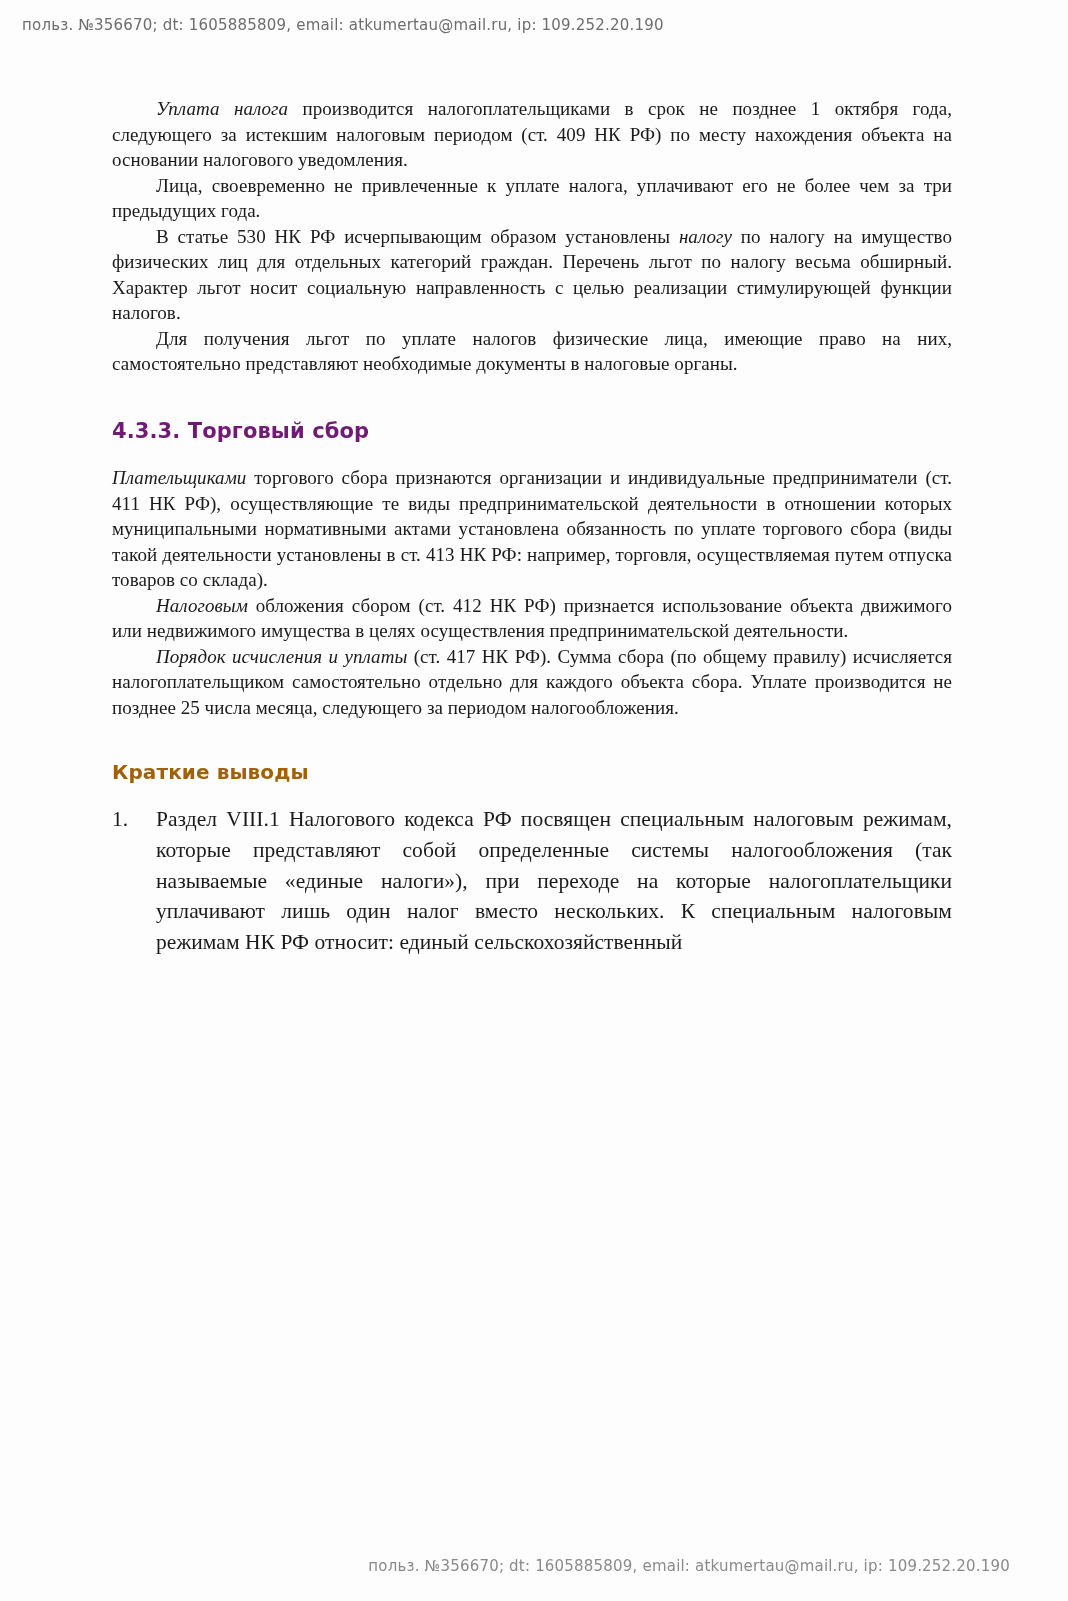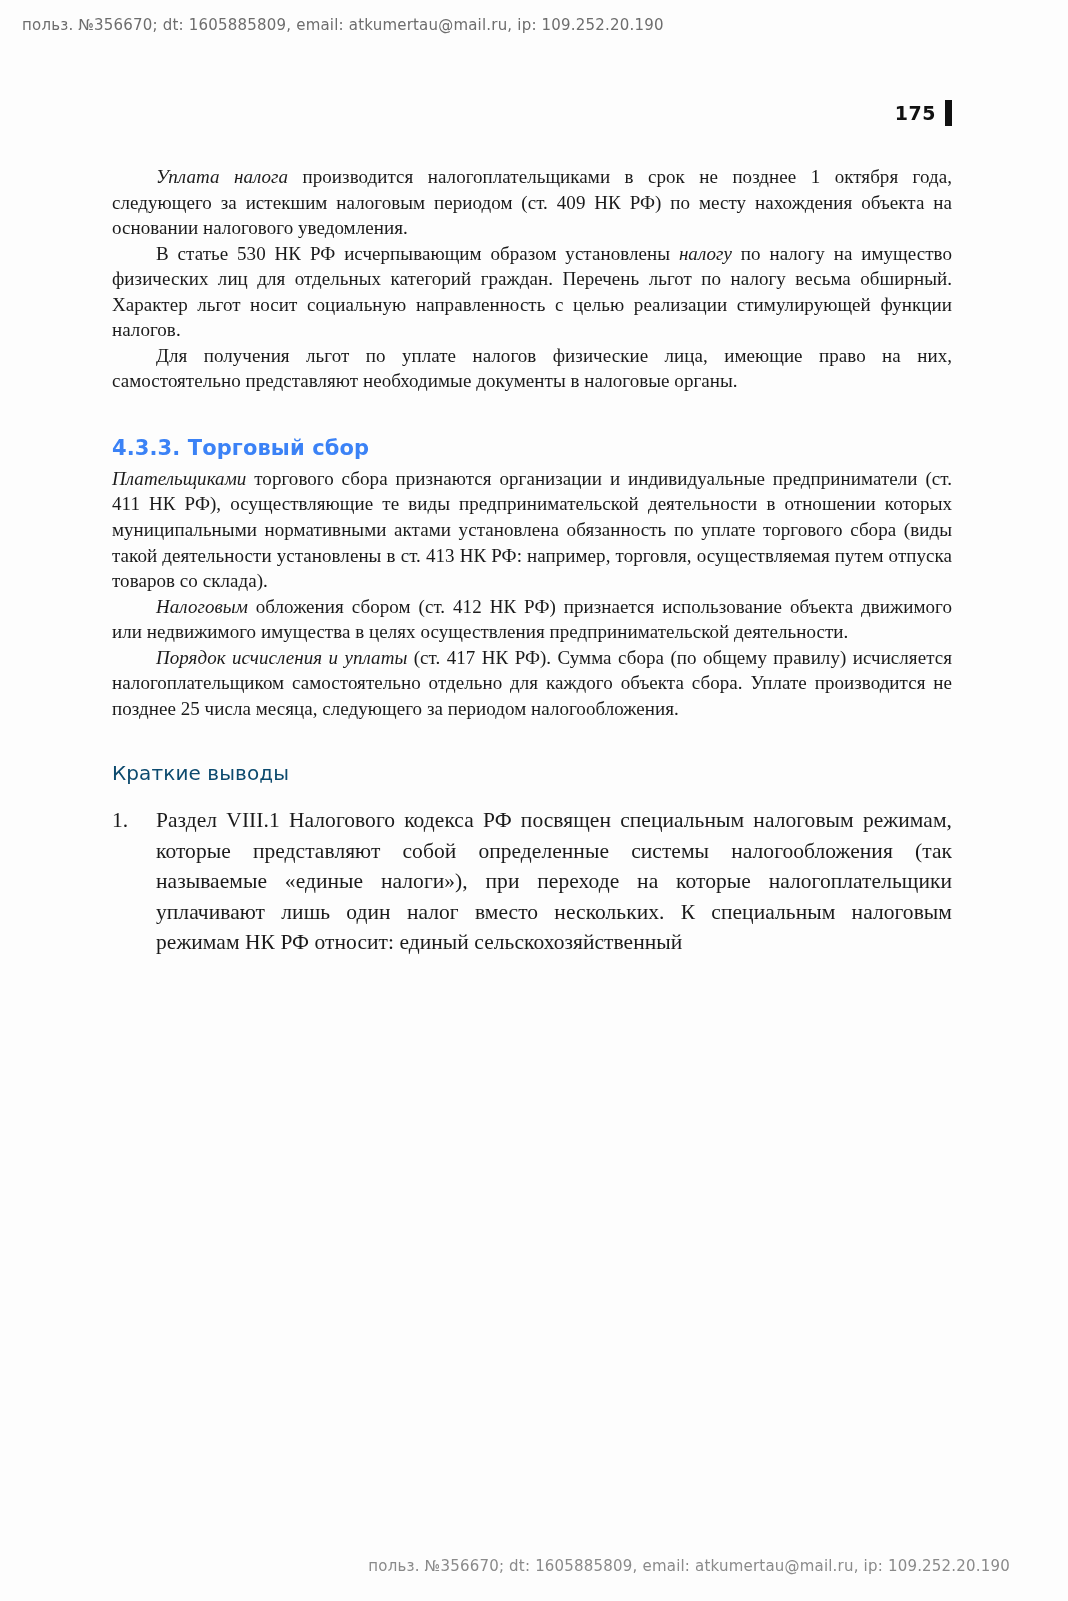--- a/index.html
+++ b/index.html
@@ -79,31 +79,31 @@
   .blk {
     margin-bottom: 0;
   }
   em {
     font-style: italic;
   }
   h3.heading {
     font-family: "DejaVu Sans", sans-serif;
     font-weight: bold;
     font-size: 21px;
-    margin: 42px 0 6px 0;
+    margin: 42px 0 22px 0;
     letter-spacing: 0.1px;
-    color: #3b82f6;
+    color: #701a75;
   }
   h4.subheading {
     font-family: "DejaVu Sans", sans-serif;
-    font-weight: normal;
+    font-weight: bold;
     font-size: 20px;
     margin: 40px 0 20px 0;
     letter-spacing: 0.1px;
-    color: #0c4a6e;
+    color: #a16207;
   }
   ol.summary {
     margin: 0;
     padding: 0;
     list-style: none;
   }
   ol.summary li {
     position: relative;
     padding-left: 44px;
     font-size: 21.5px;
@@ -120,27 +120,24 @@
 </style>
 </head>
 <body>
 
 <div class="page">
 
   <div class="watermark watermark-top">польз. №356670; dt: 1605885809, email: atkumertau@mail.ru, ip: 109.252.20.190</div>
 
   <div class="content">
 
-    <div class="page-number-row">
-      <span class="page-number">175</span>
-      <span class="page-number-bar"></span>
-    </div>
 
     <p class="body blk"><em>Уплата налога</em><span> производится налогоплательщиками в срок не позднее 1 октября года, следующего за истекшим налоговым периодом (ст. 409 НК РФ) по месту нахождения объекта на основании налогового уведомления.</span></p>
 
+    <p class="body blk">Лица, своевременно не привлеченные к уплате налога, уплачивают его не более чем за три предыдущих года.</p>
 
     <p class="body blk"><span>В статье 530 НК РФ исчерпывающим образом установлены </span><em>налогу</em><span> по налогу на имущество физических лиц для отдельных категорий граждан. Перечень льгот по налогу весьма обширный. Характер льгот носит социальную направленность с целью реализации стимулирующей функции налогов.</span></p>
 
     <p class="body blk">Для получения льгот по уплате налогов физические лица, имеющие право на них, самостоятельно представляют необходимые документы в налоговые органы.</p>
 
     <h3 class="heading">4.3.3. Торговый сбор</h3>
 
     <p class="body noindent blk"><em>Плательщиками</em><span> торгового сбора признаются организации и индивидуальные предприниматели (ст. 411 НК РФ), осуществляющие те виды предпринимательской деятельности в отношении которых муниципальными нормативными актами установлена обязанность по уплате торгового сбора (виды такой деятельности установлены в ст. 413 НК РФ: например, торговля, осуществляемая путем отпуска товаров со склада).</span></p>
 
     <p class="body blk"><em>Налоговым</em><span> обложения сбором (ст. 412 НК РФ) признается использование объекта движимого или недвижимого имущества в целях осуществления предпринимательской деятельности.</span></p>

